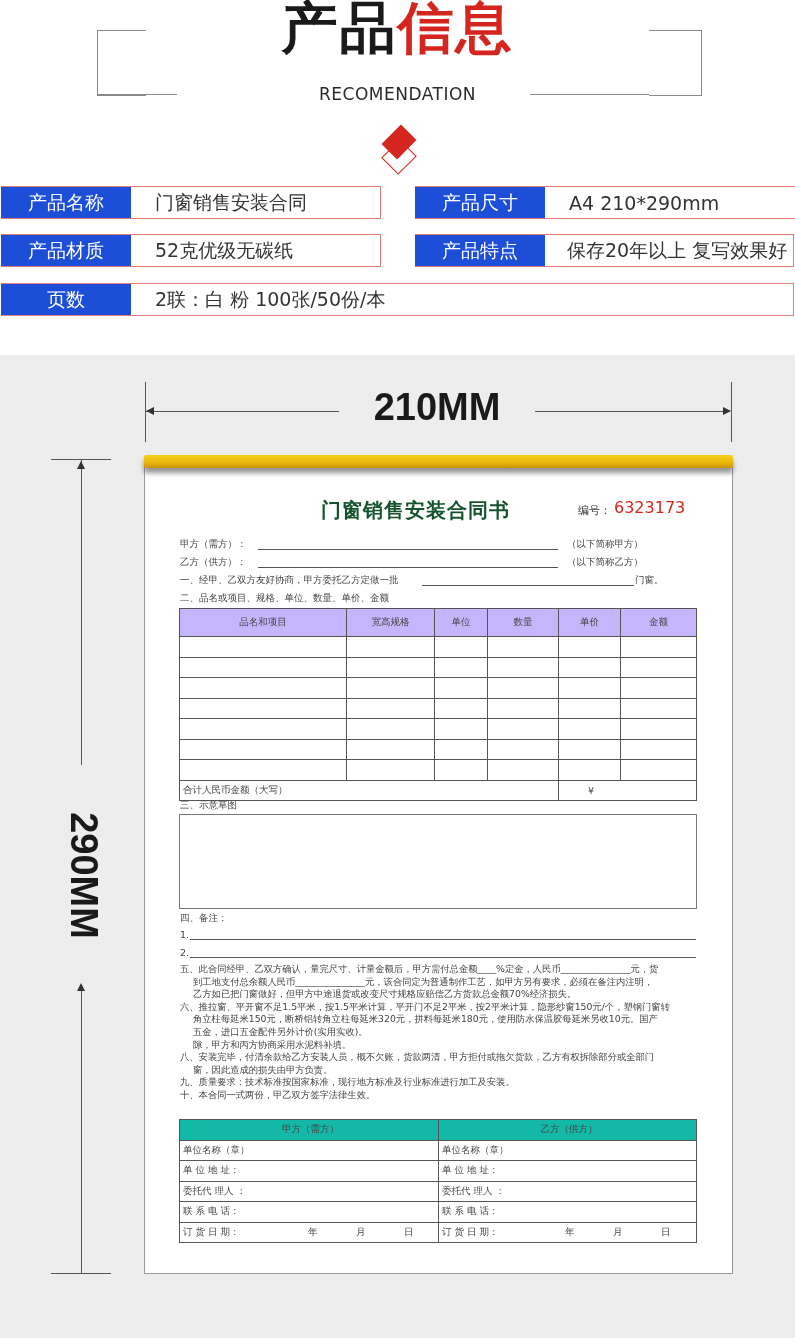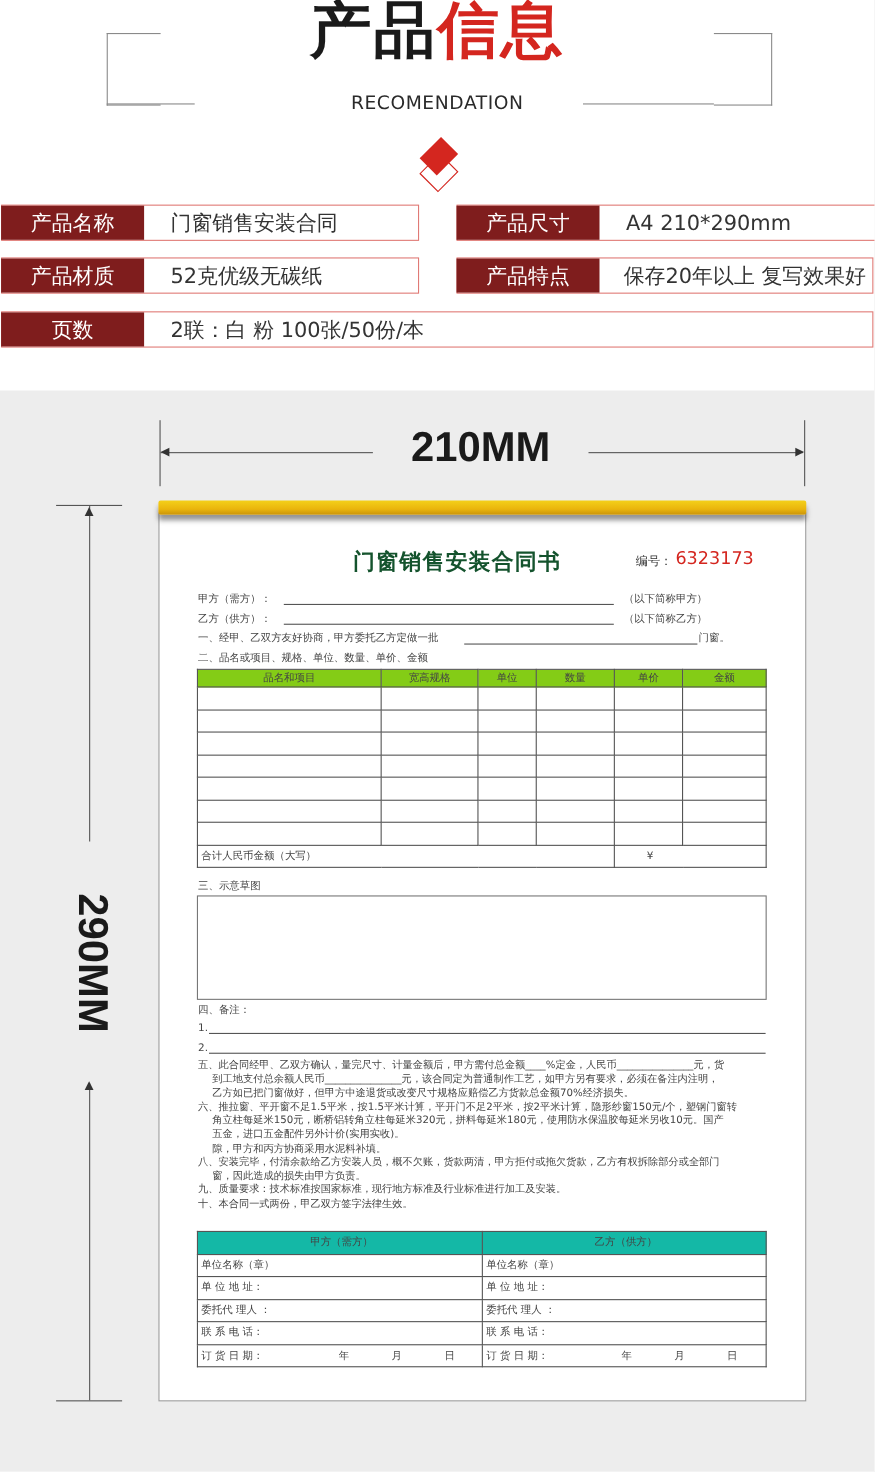--- a/index.html
+++ b/index.html
@@ -9,38 +9,38 @@
 .title{left:0;width:795px;top:-4px;text-align:center;font-size:56px;font-weight:bold;letter-spacing:2px;line-height:64px;}
 .title .red{color:#d4261f;}
 .title .blk{color:#1a1a1a;}
 .frame-l{left:97px;top:30px;width:49px;height:66px;border-left:1.5px solid #8a8a8a;border-top:1.5px solid #8a8a8a;border-bottom:1.5px solid #8a8a8a;}
 .frame-r{left:649px;top:30px;width:53px;height:66px;border-right:1.5px solid #8a8a8a;border-top:1.5px solid #8a8a8a;border-bottom:1.5px solid #8a8a8a;}
 .subtitle{left:0;width:795px;top:84px;text-align:center;font-size:17px;color:#2a2a2a;letter-spacing:0.5px;}
 .diamond{left:388px;top:131px;width:22px;height:22px;background:#d4261f;transform:rotate(45deg) scaleY(1.25);}
 .diamond2{left:387px;top:145px;width:24px;height:24px;border:1px solid #d4261f;transform:rotate(45deg) scaleY(1.1);background:transparent;}
 
 .info{height:33px;border:1px solid #e07a76;background:#fff;display:flex;align-items:center;}
-.info .lab{width:130px;height:100%;background:#7f1d1d;color:#fff;font-size:19px;display:flex;align-items:center;justify-content:center;margin-left:-1px;}
+.info .lab{width:130px;height:100%;background:#1d4ed8;color:#fff;font-size:19px;display:flex;align-items:center;justify-content:center;margin-left:-1px;}
 .info .val{padding-left:24px;font-size:19px;color:#333;white-space:nowrap;}
 
 .grey{left:0;top:355px;width:795px;height:983px;background:#ededed;}
 .dimtext{font-size:38px;font-weight:bold;color:#1a1a1a;font-family:"Liberation Sans",sans-serif;}
 .hline{height:1px;background:#555;}
 .vline{width:1px;background:#555;}
 
 .paper{left:144px;top:466px;width:589px;height:808px;background:#fff;border:1.5px solid #9a9a9a;}
 .goldbar{left:144px;top:455px;width:589px;height:13px;background:linear-gradient(#f4d01a,#eab50c 60%,#c99309);border-radius:2px;box-shadow:0 5px 5px rgba(60,60,60,0.55);}
 .doc{color:#444;font-size:9.5px;}
 .doc-title{font-size:20px;font-weight:bold;color:#14532d;letter-spacing:1px;}
 .serial-lab{font-size:11px;color:#333;}
 .serial{font-size:16px;color:#d4261f;}
 .uline{border-bottom:1px solid #555;}
 table{border-collapse:collapse;}
 .items td,.items th{border:1px solid #555;font-weight:normal;font-size:9.5px;color:#444;text-align:center;}
-.items th{background:#84cc16;height:16px;margin-left:16px;}
+.items th{background:#c4b5fd;height:28px;margin-left:16px;}
 .items td{height:20.5px;}
 .sign td,.sign th{border:1px solid #555;font-weight:normal;font-size:9.5px;color:#444;text-align:left;padding-left:3px;height:20.5px;}
 .sign th{background:#14b8a6;text-align:center;}
 .clause{font-size:9.3px;color:#444;line-height:12.6px;}
 .clause .ind{padding-left:13px;}
 </style>
 </head>
 <body>
 
 <div class="abs frame-l"></div>

